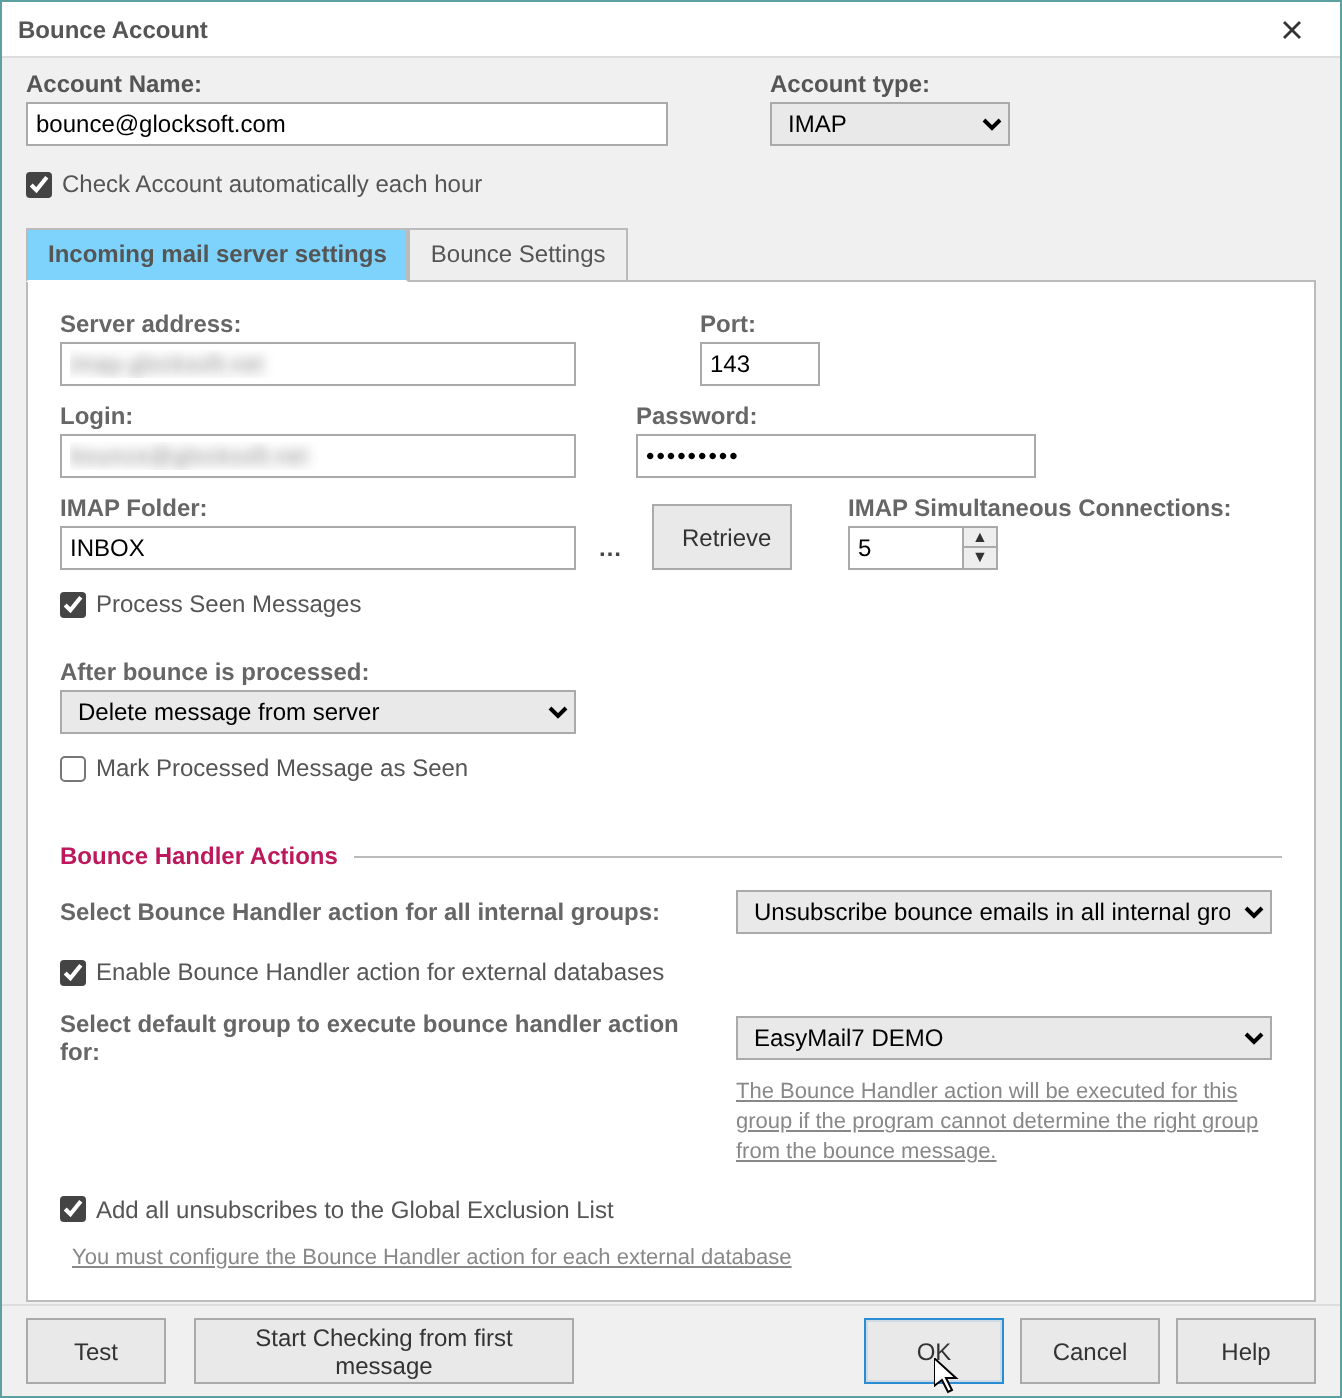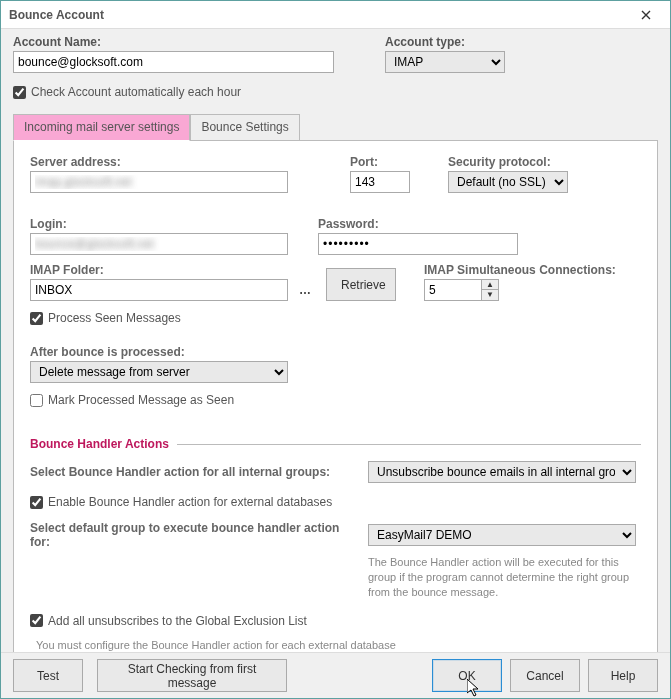--- a/index.html
+++ b/index.html
@@ -14,26 +14,26 @@
 .lblsub { color: #666; font-weight: 600; margin-bottom: 2px; display: block; font-size: 12px; }
 input[type=text], input[type=password], select {
   border: 1px solid #aaa; background: #fff; height: 22px; padding: 2px 4px; font-size: 12px;
 }
 select { background: #e9e9e9; }
 .cb { display: flex; align-items: center; gap: 5px; color: #555; }
 .cb input { width: 13px; height: 13px; accent-color: #444; }
 .tabs { margin-top: 14px; position: relative; }
 .tabbar { display: flex; gap: 0; position: relative; z-index: 2; }
 .tab { padding: 5px 10px 6px 10px; border: 1px solid #bbb; background: #eee; color: #555; position: relative; top: 1px; cursor: default; }
-.tab.active { background: #f9a8d4; border-bottom: 1px solid #fff; font-weight: 400; }
+.tab.active { background: #7dd3fc; border-bottom: 1px solid #fff; font-weight: 700; }
 .tabpanel { border: 1px solid #bbb; background: #fff; padding: 14px 16px 14px 16px; min-height: 490px; }
 .section-rule { display:flex; align-items:center; gap:8px; margin: 12px 0 10px 0; }
 .section-rule .t { font-weight:600; color:#be185d; white-space:nowrap; }
 .section-rule .line { flex:1; height:1px; background:#bbb; }
-.note { color:#888; font-size:11px; line-height:1.35; }
+.note { color:#888; font-size:11px; line-height:1.35;text-decoration:underline; }
 .btn { background: #e9e9e9; border: 1px solid #aaa; height: 33px; padding: 0 14px; cursor: default; color:#333; }
 .btn.primary { border: 1px solid #2a8dd4; box-shadow: 0 0 0 1px rgba(42,141,212,.15) inset; }
 .bottombar { position: absolute; left:0; right:0; bottom:0; height: 46px; background:#f0f0f0; border-top:1px solid #ddd; display:flex; align-items:center; padding: 0 12px; gap: 8px; }
 .bottombar .spacer { flex:1; }
 .blurred { color: transparent; text-shadow: 0 0 6px rgba(120,120,120,.85); user-select:none; }
 .combo-ellipsis { position: relative; }
 .combo-ellipsis .dots { position:absolute; right:6px; top:0; bottom:0; display:flex; align-items:center; font-weight:700; color:#444; letter-spacing:1px; }
 .spinbox { display:flex; }
 .spinbox input { width: 58px; }
 .spinbox .arrows { display:flex; flex-direction:column; border:1px solid #aaa; border-left:none; background:#eee; }
@@ -82,29 +82,23 @@
 
       <div class="row">
         <div style="flex:0 0 280px;">
           <span class="lblsub">Server address:</span>
           <input type="text" style="width: 258px;" class="blurred" value="imap.glocksoft.net">
         </div>
         <div style="flex:0 0 90px;margin-left:32px;">
           <span class="lblsub">Port:</span>
           <input type="text" style="width: 60px;" value="143">
         </div>
-        <div style="flex:0 0 150px;">
-          <span class="lblsub">Security protocol:</span>
-          <select style="width:120px;">
-            <option>Default (no SSL)</option>
-          </select>
-        </div>
       </div>
 
-      <div class="row" style="margin-top:24px;">
+      <div class="row" style="margin-top:8px;">
         <div style="flex:0 0 280px;">
           <span class="lblsub">Login:</span>
           <input type="text" style="width: 258px;" class="blurred" value="bounce@glocksoft.net">
         </div>
         <div style="flex:0 0 220px;">
           <span class="lblsub">Password:</span>
           <input type="text" style="width: 200px; letter-spacing: 1px;" value="•••••••••">
         </div>
       </div>
 

